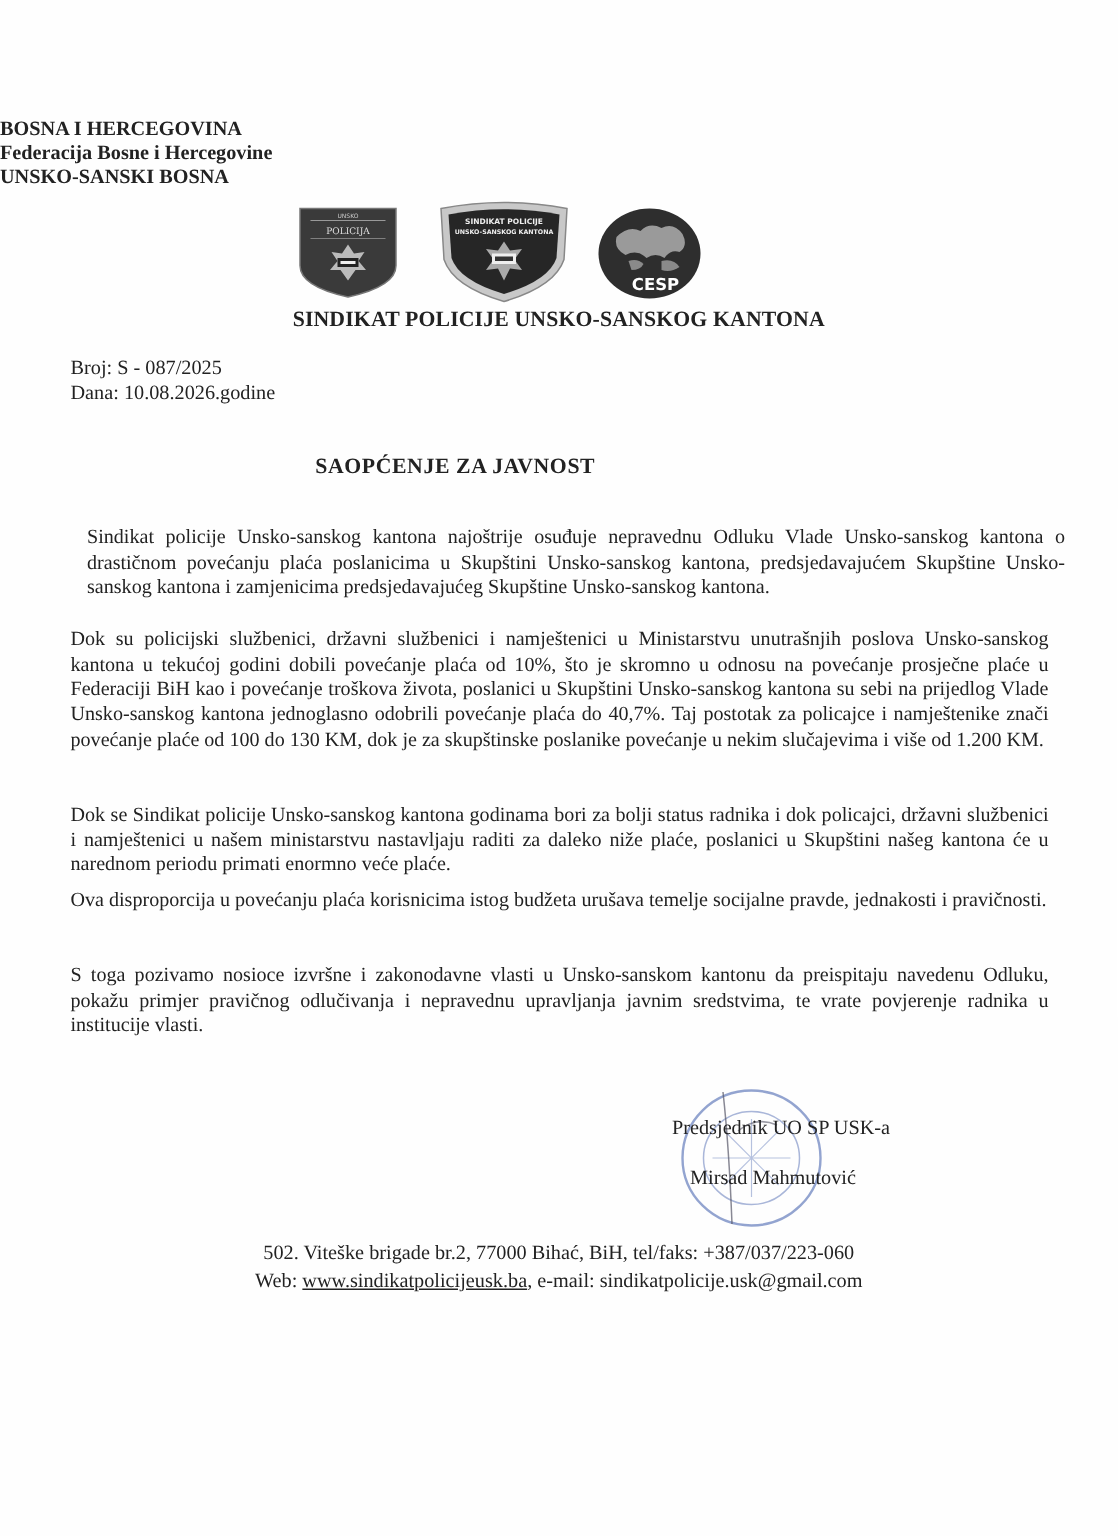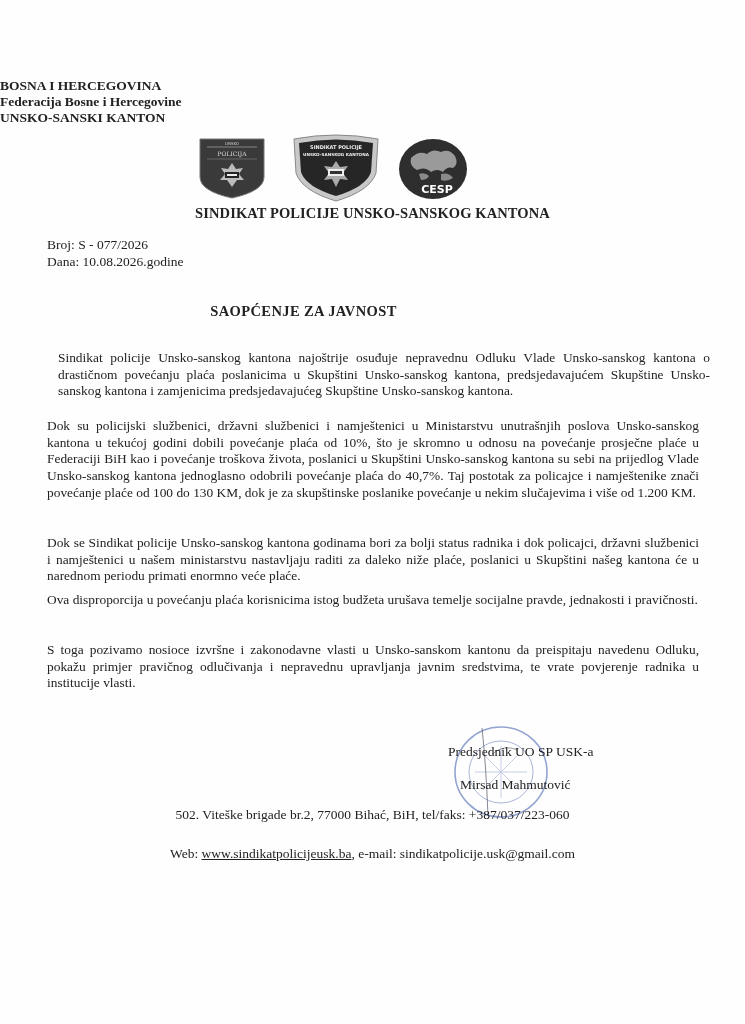--- a/index.html
+++ b/index.html
@@ -23,32 +23,32 @@
     .p1 { top: 350px; margin-left: 11px; }
     .p2 { top: 418px; }
     .p3 { top: 535px; }
     .p4 { top: 592px; }
     .p5 { top: 642px; }
     .sig { position: absolute; left: 430px; top: 720px; width: 190px; height: 100px; }
     .stamp { position: absolute; left: 22px; top: 4px; width: 98px; height: 96px; }
     .sig-title { position: absolute; left: 18px; top: 24px; font-size: 13.5px; color: #222; white-space: nowrap; }
     .sig-name { position: absolute; left: 30px; top: 57px; font-size: 13.5px; color: #222; white-space: nowrap; }
     .footer { position: absolute; left: 0; width: 745px; text-align: center; font-size: 13.5px; color: #222; line-height: 17px; }
-    .f1 { top: 806px; }
+    .f1 { top: 826px; }
     .f2 { top: 845px; }
     .link { color: #222; text-decoration: underline; }
   </style>
 </head>
 <body>
 
 <div class="page">
 
   <div class="hdr hdr1">BOSNA I HERCEGOVINA</div>
   <div class="hdr hdr2">Federacija Bosne i Hercegovine</div>
-  <div class="hdr hdr3">UNSKO-SANSKI KANTON</div>
+  <div class="hdr hdr3">UNSKO-SANSKI BOSNA</div>
 
   <div class="logos">
 
     <svg class="logo logo-left" viewBox="0 0 70 62">
       <path d="M3 2 H67 V40 Q67 54 35 61 Q3 54 3 40 Z" fill="#3a3a3a" stroke="#777" stroke-width="1"></path>
       <line x1="10" y1="10" x2="60" y2="10" stroke="#999" stroke-width="0.8"></line>
       <line x1="10" y1="22" x2="60" y2="22" stroke="#888" stroke-width="0.6"></line>
       <text x="35" y="8" font-size="4" fill="#ccc" text-anchor="middle" font-family="DejaVu Sans, sans-serif">UNSKO</text>
       <text x="35" y="19" font-size="6" fill="#ddd" text-anchor="middle" font-family="DejaVu Serif, serif">POLICIJA</text>
       <polygon points="35,26 39,32 46,31 42,37 47,43 40,43 35,50 30,43 23,43 28,37 24,31 31,32" fill="#bbb"></polygon>
@@ -70,21 +70,21 @@
       <ellipse cx="36" cy="31" rx="34" ry="30" fill="#2e2e2e"></ellipse>
       <path d="M14 20 Q22 12 30 16 Q36 10 44 14 Q52 10 58 18 Q62 26 56 30 Q50 28 46 34 Q40 30 34 34 Q28 28 20 32 Q12 28 14 20 Z" fill="#9a9a9a"></path>
       <path d="M22 36 Q28 34 32 38 Q30 42 24 42 Z" fill="#8a8a8a"></path>
       <path d="M44 36 Q52 34 56 40 Q50 44 44 42 Z" fill="#8a8a8a"></path>
       <text x="40" y="55" font-size="11" fill="#ffffff" text-anchor="middle" font-family="DejaVu Sans, sans-serif" font-weight="bold">CESP</text>
     </svg>
   </div>
 
   <div class="org">SINDIKAT POLICIJE UNSKO-SANSKOG KANTONA</div>
 
-  <div class="meta meta1">Broj: S - 077/2026</div>
+  <div class="meta meta1">Broj: S - 087/2025</div>
   <div class="meta meta2">Dana: 10.08.2026.godine</div>
 
   <div class="title">SAOPĆENJE ZA JAVNOST</div>
 
   <div class="para p1">Sindikat policije Unsko-sanskog kantona najoštrije osuđuje nepravednu Odluku Vlade Unsko-sanskog kantona o drastičnom povećanju plaća poslanicima u Skupštini Unsko-sanskog kantona, predsjedavajućem Skupštine Unsko-sanskog kantona i zamjenicima predsjedavajućeg Skupštine Unsko-sanskog kantona.</div>
   <div class="para p2">Dok su policijski službenici, državni službenici i namještenici u Ministarstvu unutrašnjih poslova Unsko-sanskog kantona u tekućoj godini dobili povećanje plaća od 10%, što je skromno u odnosu na povećanje prosječne plaće u Federaciji BiH kao i povećanje troškova života, poslanici u Skupštini Unsko-sanskog kantona su sebi na prijedlog Vlade Unsko-sanskog kantona jednoglasno odobrili povećanje plaća do 40,7%. Taj postotak za policajce i namještenike znači povećanje plaće od 100 do 130 KM, dok je za skupštinske poslanike povećanje u nekim slučajevima i više od 1.200 KM.</div>
   <div class="para p3">Dok se Sindikat policije Unsko-sanskog kantona godinama bori za bolji status radnika i dok policajci, državni službenici i namještenici u našem ministarstvu nastavljaju raditi za daleko niže plaće, poslanici u Skupštini našeg kantona će u narednom periodu primati enormno veće plaće.</div>
   <div class="para p4">Ova disproporcija u povećanju plaća korisnicima istog budžeta urušava temelje socijalne pravde, jednakosti i pravičnosti.</div>
   <div class="para p5">S toga pozivamo nosioce izvršne i zakonodavne vlasti u Unsko-sanskom kantonu da preispitaju navedenu Odluku, pokažu primjer pravičnog odlučivanja i nepravednu upravljanja javnim sredstvima, te vrate povjerenje radnika u institucije vlasti.</div>
 

